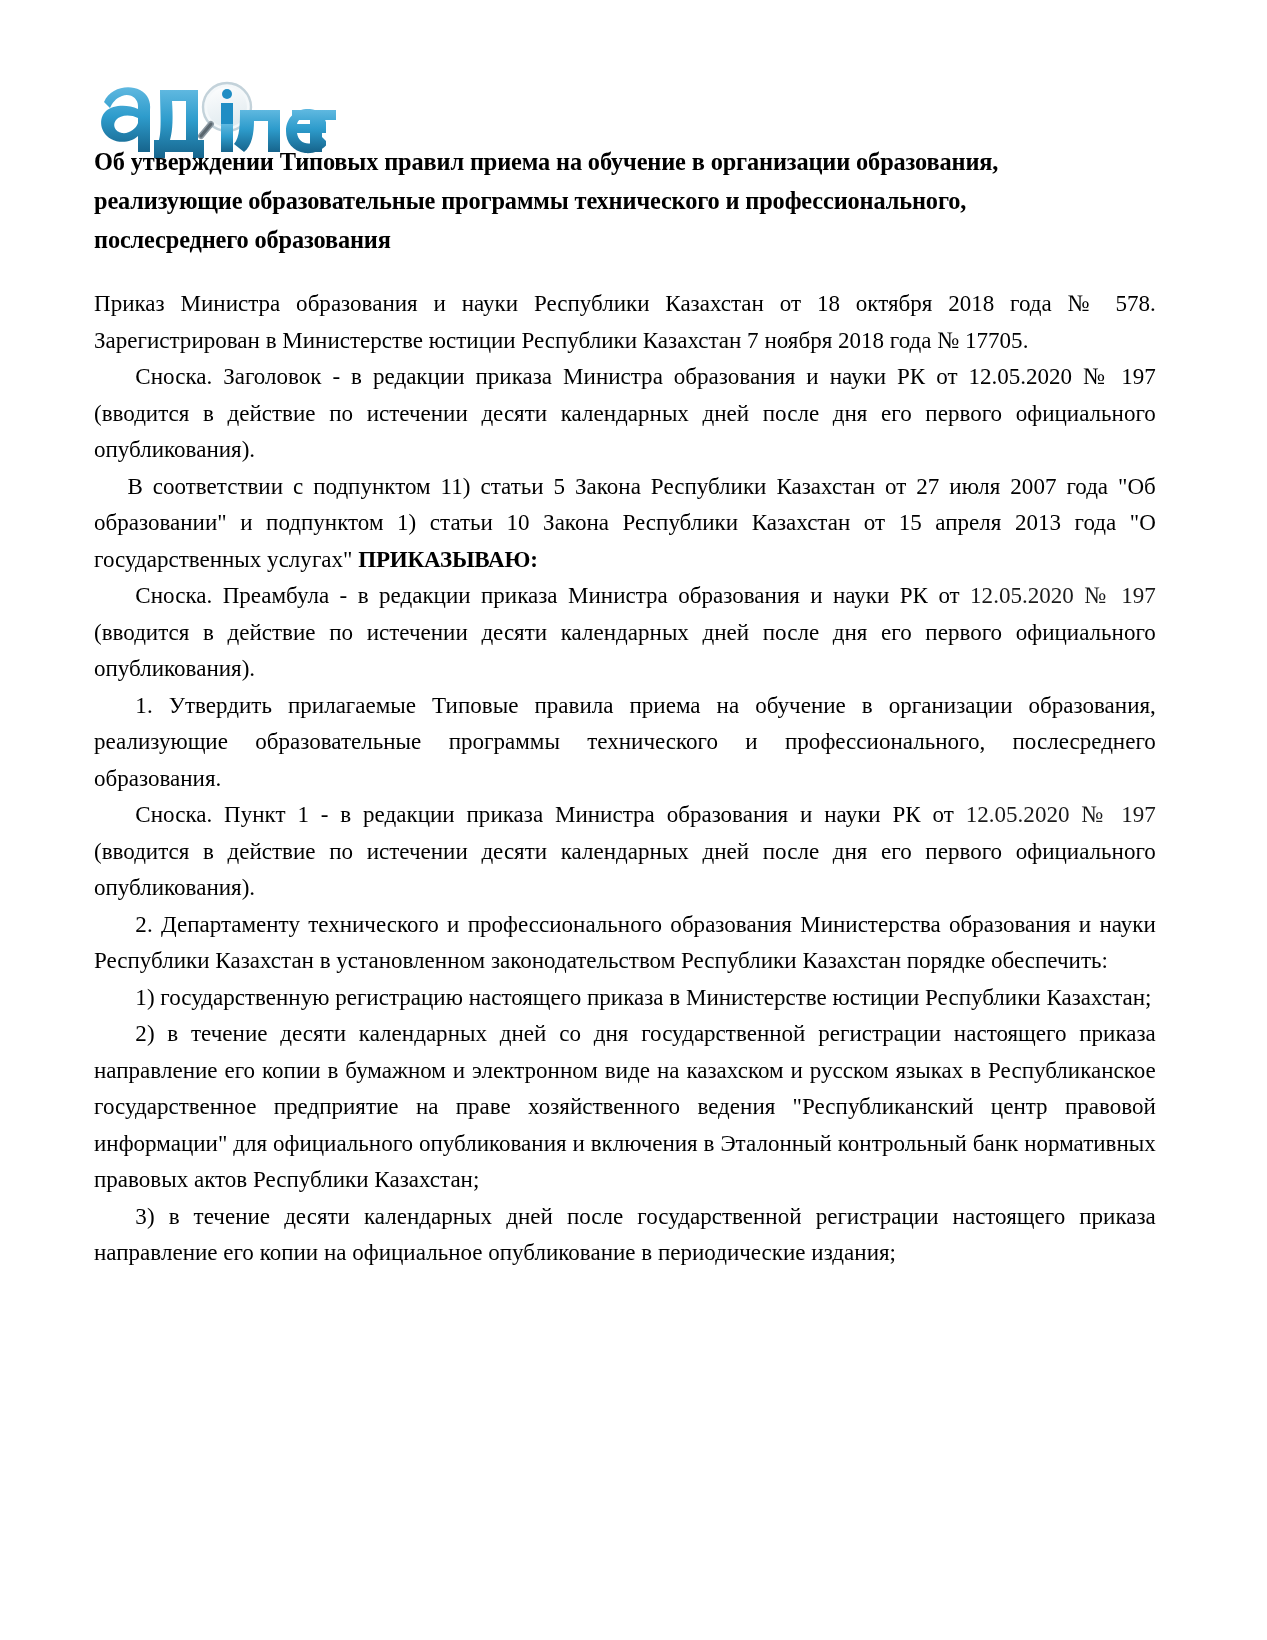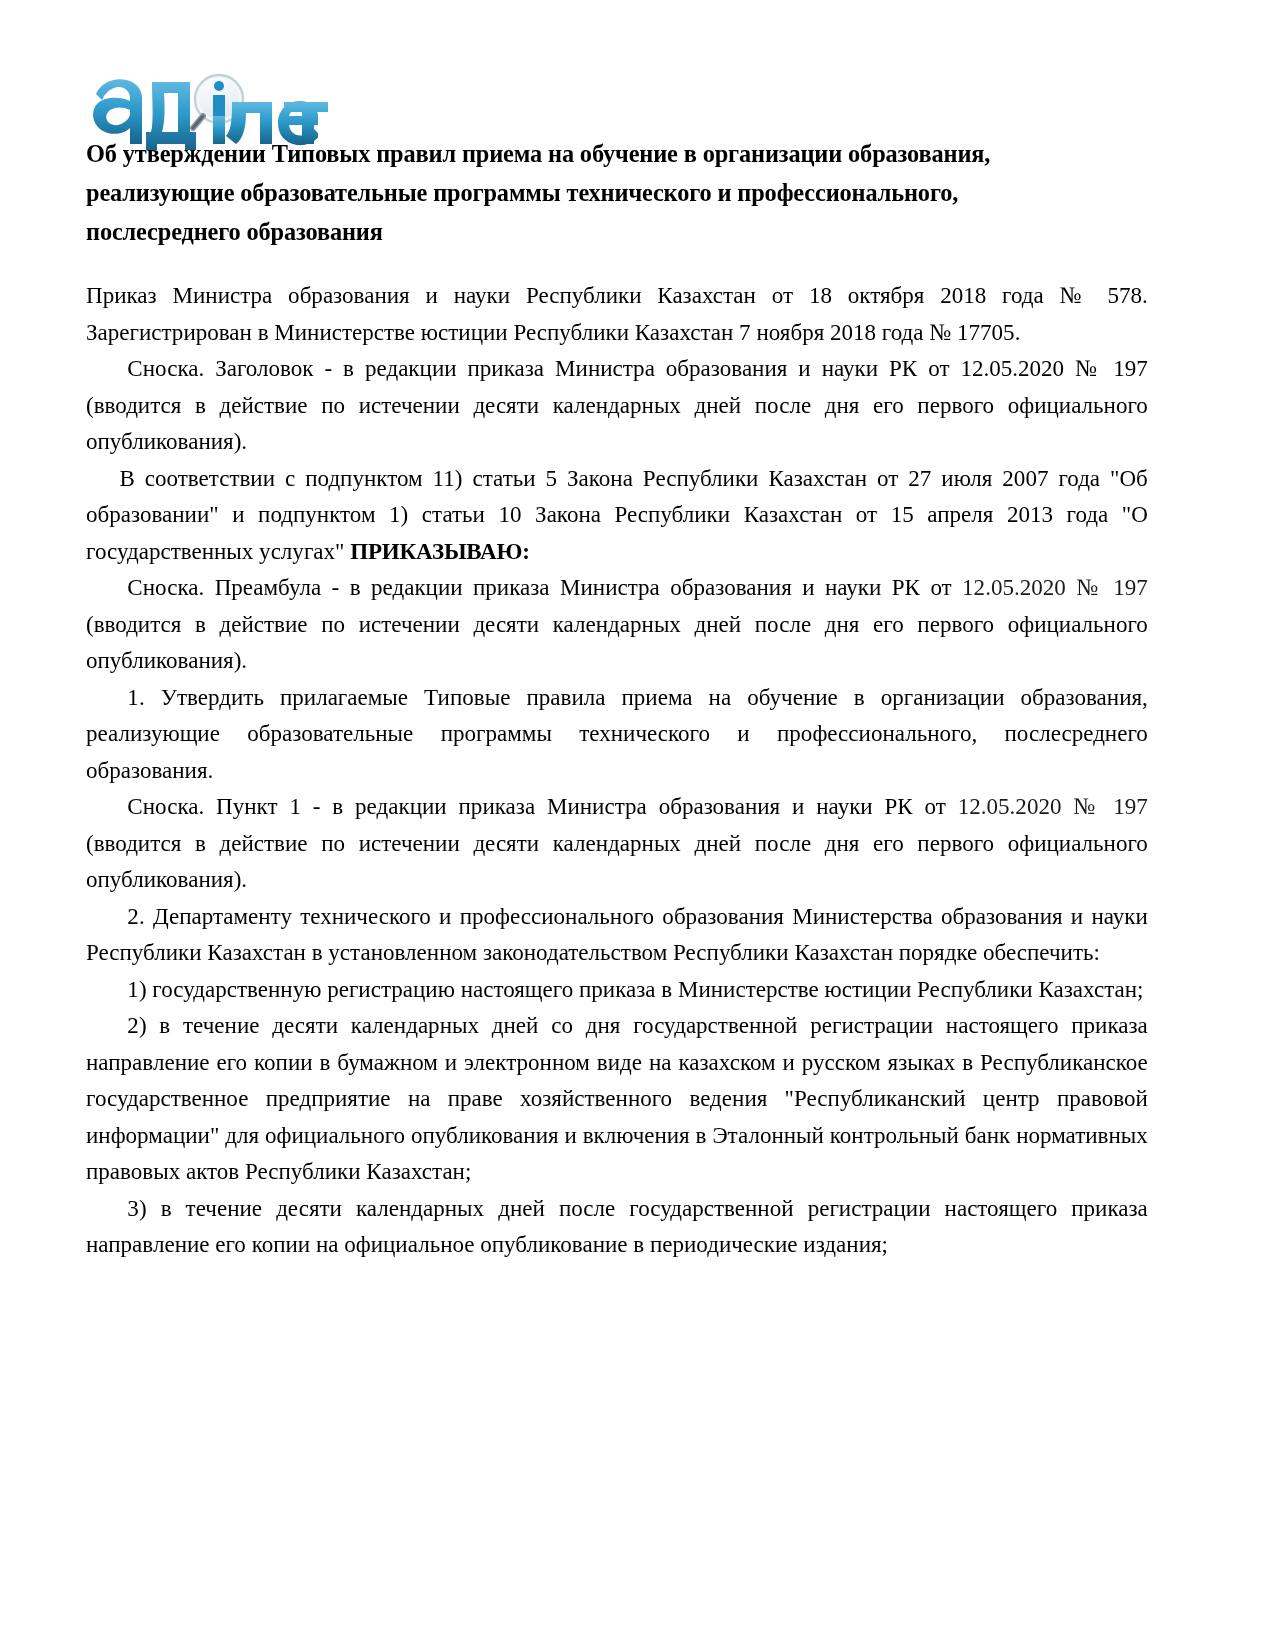--- a/index.html
+++ b/index.html
@@ -12,21 +12,21 @@
     min-height: 1640px;
     font-family: "Liberation Serif", "DejaVu Serif", serif;
     color: #000000;
     -webkit-font-smoothing: antialiased;
   }
 
   .page {
     width: 1159px;
     min-height: 1640px;
     box-sizing: border-box;
-    padding: 8px;
+    padding: 16px;
     position: relative;
     overflow: hidden;
   }
 
   
   .logo-block {
     padding: 62px 0 0 78px;
     height: 108px;
     box-sizing: border-box;
   }

